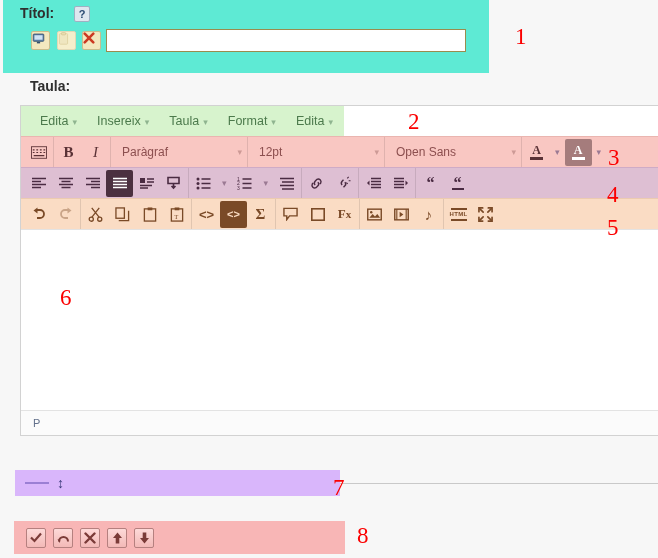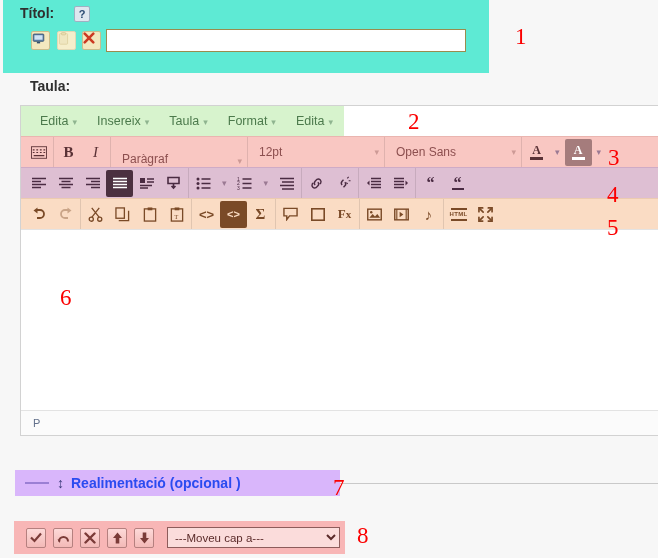--- a/index.html
+++ b/index.html
@@ -83,21 +83,21 @@
   .row-para .btn{color:#4a2b42;}
   .row-tools .btn{color:#7a4a27;}
   .btn.active{background:#4b3040;color:#fff;border-radius:2px;}
   .btn.dim{opacity:.38;}
   .dd{
     display:flex;align-items:center;height:27px;color:#8c4f4f;font-size:12px;
     padding:0 4px 0 10px;
   }
   .dd .lbl{white-space:nowrap;}
   .dd .arw{margin-left:auto;padding-left:10px;color:#cd9a96;font-size:9px;}
-  .dd.para{width:120px;align-items:flex-end;}
+  .dd.para{width:120px;}
   .dd.size{width:120px;}
   .dd.font{width:120px;border-radius:7px;}
   .sm-caret{color:#9b7a93;font-size:9px;padding:0 5px;}
 
   svg{display:block;}
 
   .edit-area{
     height:180px;background:#fff;border-top:1px solid #e3e3e3;position:relative;
   }
   .statusbar{
@@ -476,21 +476,20 @@
   <div class="statusbar">
     <span>P</span>
   </div>
 </div>
 
 <div class="fb-wrap">
   <div class="fb-line"></div>
   <div class="fb-band">
     <span class="fb-dash"></span>
     <span class="fb-arrows">↕</span>
-    <span class="fb-text">Realimentació (opcional )</span>
   </div>
 </div>
 
 <div class="act-bar">
   <div class="act-btn">
     <svg width="12" height="11" viewBox="0 0 12 11" aria-hidden="true">
         <path d="M1 5.5l3.5 3.5L11 1.5" fill="none" stroke="#7b3b38" stroke-width="2.2"></path>
       </svg>
   </div>
   <div class="act-btn">
@@ -508,23 +507,20 @@
   <div class="act-btn">
     <svg width="11" height="12" viewBox="0 0 11 12" aria-hidden="true">
         <path d="M5.5 0.5L10 6H7.3v5.5H3.7V6H1z" fill="#7b3b38"></path>
       </svg>
   </div>
   <div class="act-btn">
     <svg width="11" height="12" viewBox="0 0 11 12" aria-hidden="true">
         <path d="M5.5 11.5L10 6H7.3V0.5H3.7V6H1z" fill="#7b3b38"></path>
       </svg>
   </div>
-  <select class="act-select">
-    <option>---Moveu cap a---</option>
-  </select>
 </div>
 
 <div class="annot" style="left:515px;top:25px">1</div>
 <div class="annot" style="left:408px;top:110px">2</div>
 <div class="annot" style="left:608px;top:146px">3</div>
 <div class="annot" style="left:607px;top:183px">4</div>
 <div class="annot" style="left:607px;top:216px">5</div>
 <div class="annot" style="left:60px;top:286px">6</div>
 <div class="annot" style="left:333px;top:476px">7</div>
 <div class="annot" style="left:357px;top:524px">8</div>

